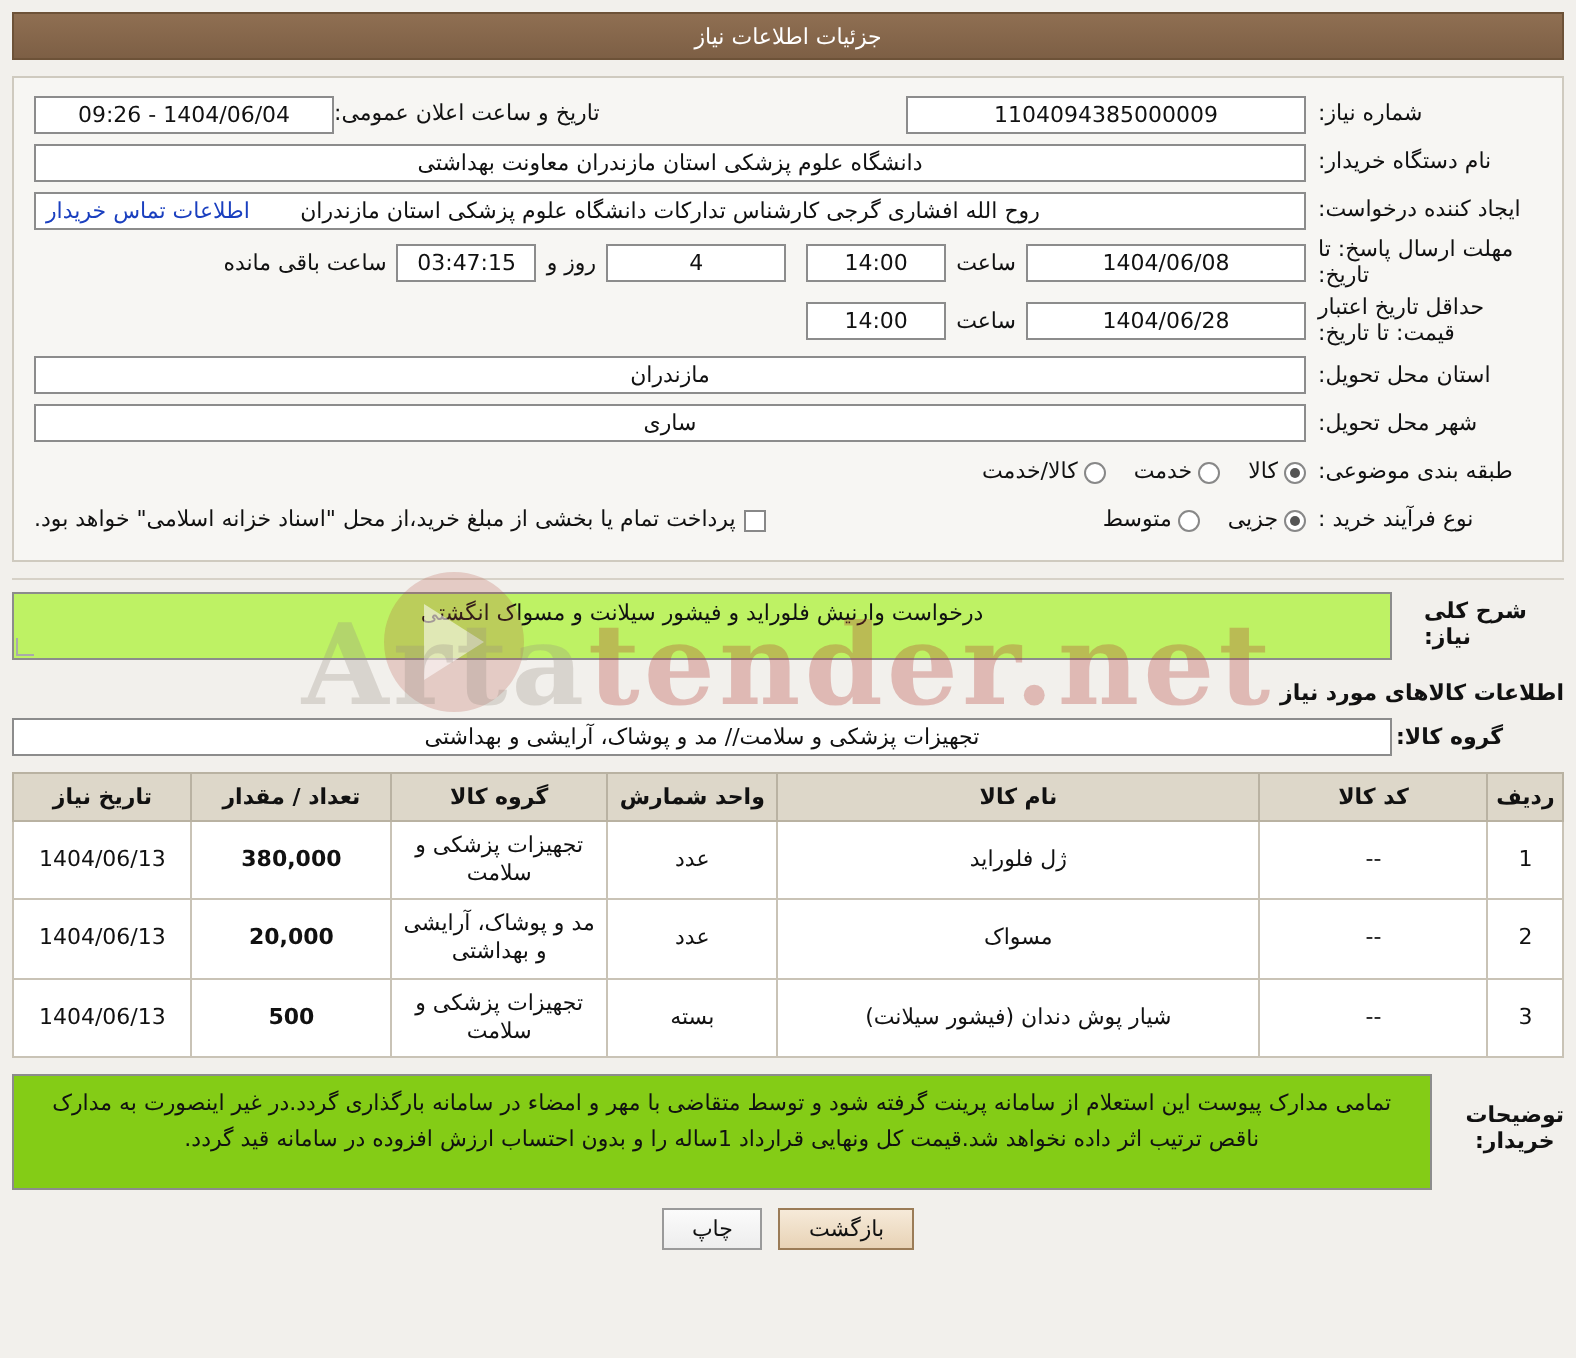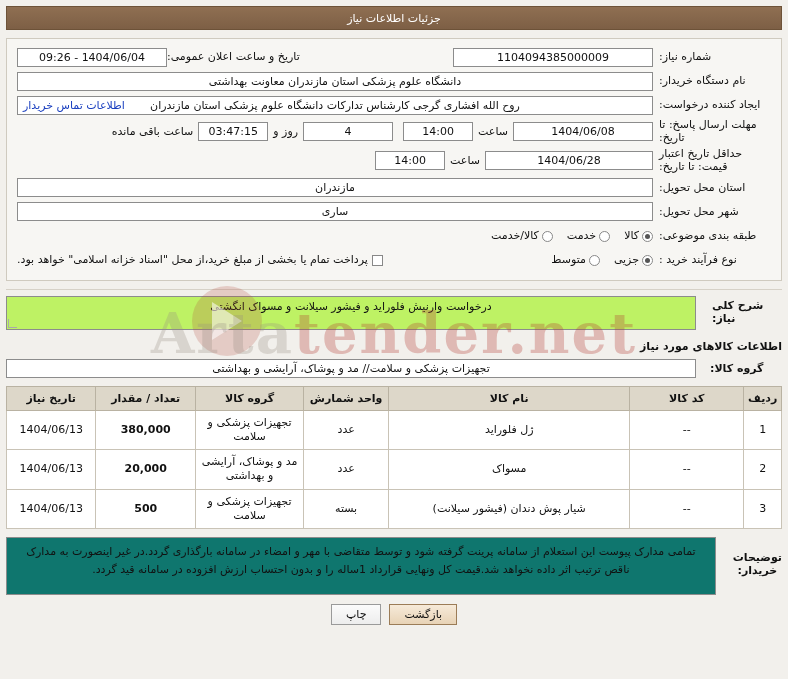--- a/index.html
+++ b/index.html
@@ -129,21 +129,21 @@
     border-left: 1px solid #aaa;
     border-bottom: 1px solid #aaa;
   }
   .sub-title {
     margin: 10px 6px 0 6px;
     font-weight: bold;
     font-size: 11px;
     text-align: right;
   }
   .group-row { margin: 6px 6px 0 6px; display: flex; align-items: center; }
-  .group-lbl { width: 86px; text-align: left; padding-left: 14px; font-weight: bold; font-size: 11px; }
+  .group-lbl { width: 86px; text-align: left; padding-left: 2px; font-weight: bold; font-size: 11px; }
   table.goods {
     margin: 8px 6px 0 6px;
     width: 776px;
     border-collapse: collapse;
     background: #fff;
   }
   table.goods th {
     background: #ddd7c9;
     border: 1px solid #b9b2a2;
     font-size: 11px;
@@ -163,21 +163,21 @@
   .col-name { width: 232px; }
   .col-unit { width: 82px; }
   .col-group { width: 104px; }
   .col-qty { width: 96px; }
   .col-date { width: 86px; }
   .notes-row { margin: 8px 6px 0 6px; display: flex; align-items: flex-start; }
   .notes-lbl { width: 86px; text-align: center; padding-left: 17px; font-weight: bold; font-size: 11px; padding-top: 14px; }
   .notes-box {
     flex: 1 1 auto;
     border: 1px solid #8c8c8c;
-    background: #0f766e;
+    background: #84cc16;
     min-height: 58px;
     font-size: 11px;
     padding: 5px 7px;
     line-height: 1.65;
     text-align: center;
     position: relative;
   }
   .btn-bar {
     margin-top: 9px;
     display: flex;
@@ -270,21 +270,21 @@
     <div class="fld" style="width:70px">14:00</div>
     <div class="gap"></div>
     <div class="fld" style="width:90px">4</div>
     <span class="mini-lbl">روز و</span>
     <div class="fld" style="width:70px">03:47:15</div>
     <span class="mini-lbl">ساعت باقی مانده</span>
   </div>
 
   <div class="frow">
     <div class="lbl two">حداقل تاریخ اعتبار قیمت: تا تاریخ:</div>
-    <div class="fld" style="width:168px">1404/06/28</div>
+    <div class="fld" style="width:140px">1404/06/28</div>
     <span class="mini-lbl">ساعت</span>
     <div class="fld" style="width:70px">14:00</div>
   </div>
 
   <div class="frow">
     <div class="lbl">استان محل تحویل:</div>
     <div class="fld wide">مازندران</div>
   </div>
 
   <div class="frow">

